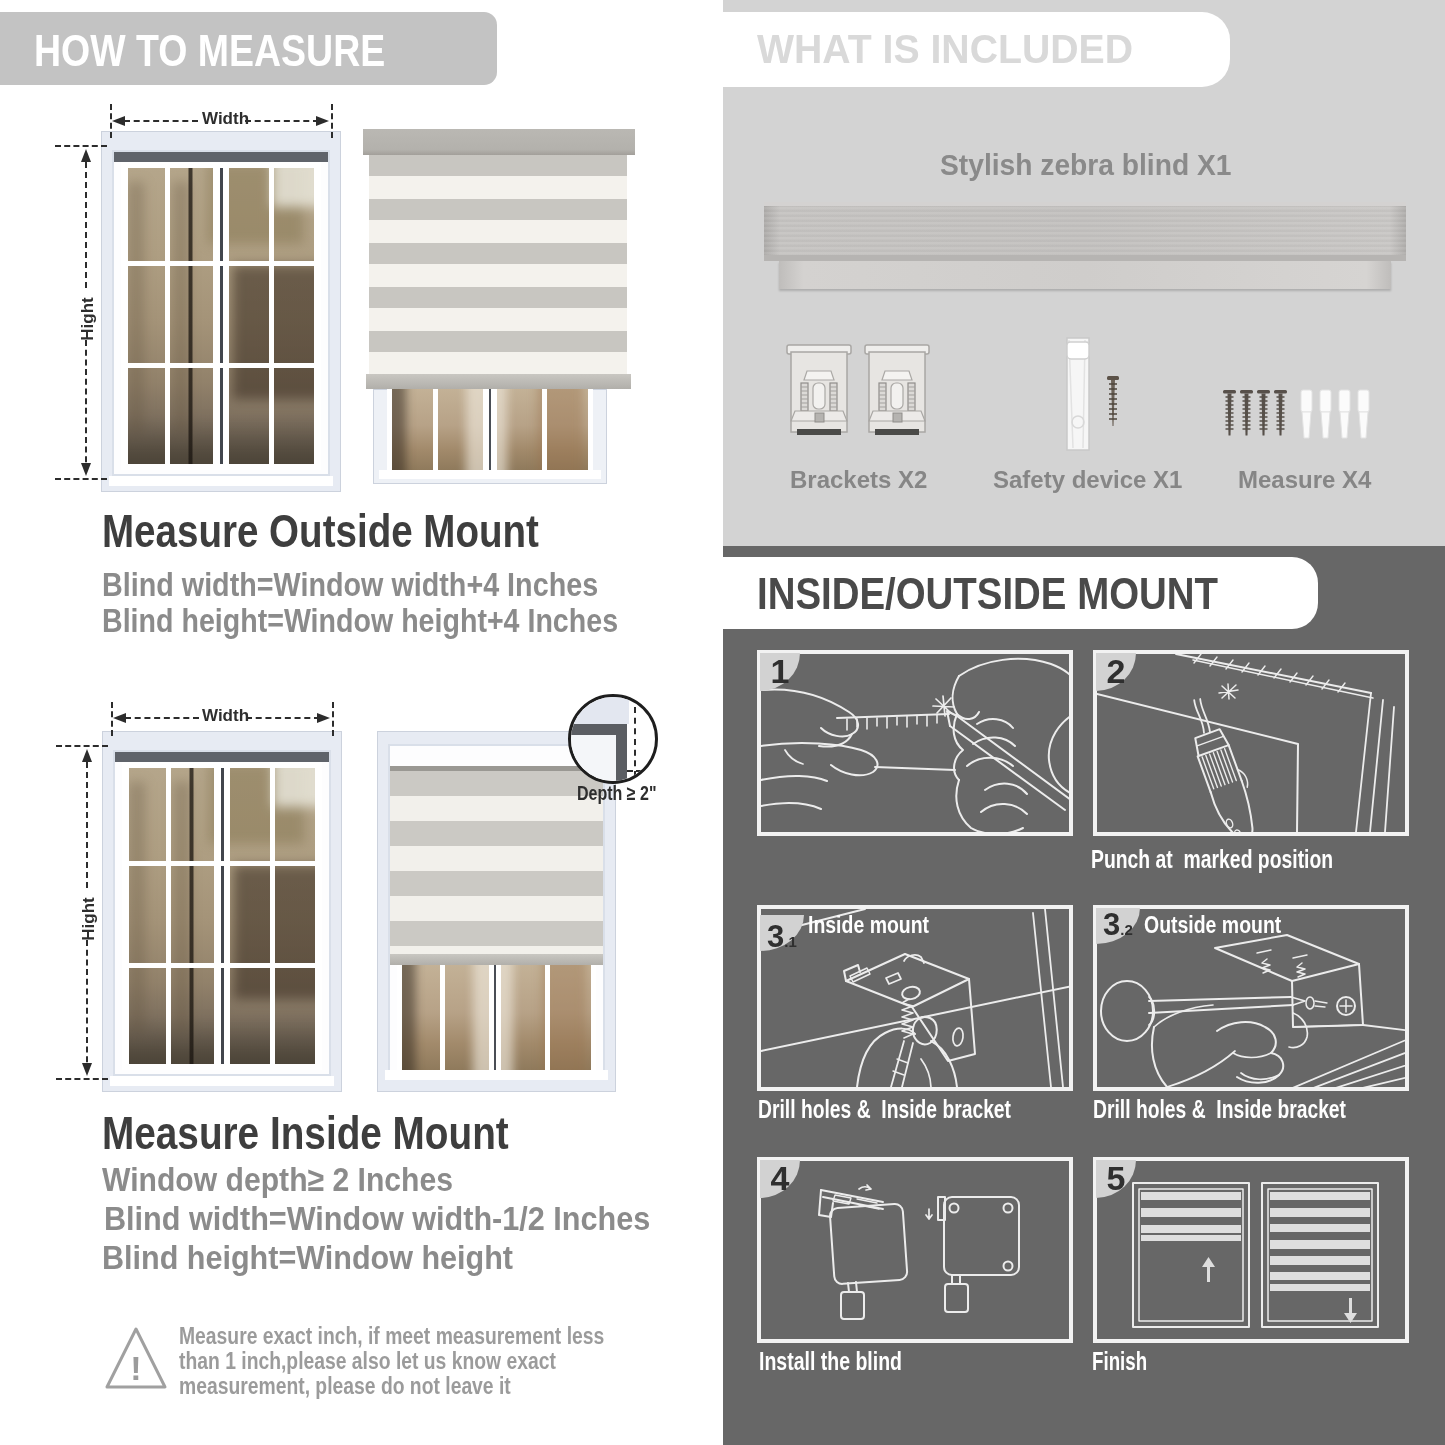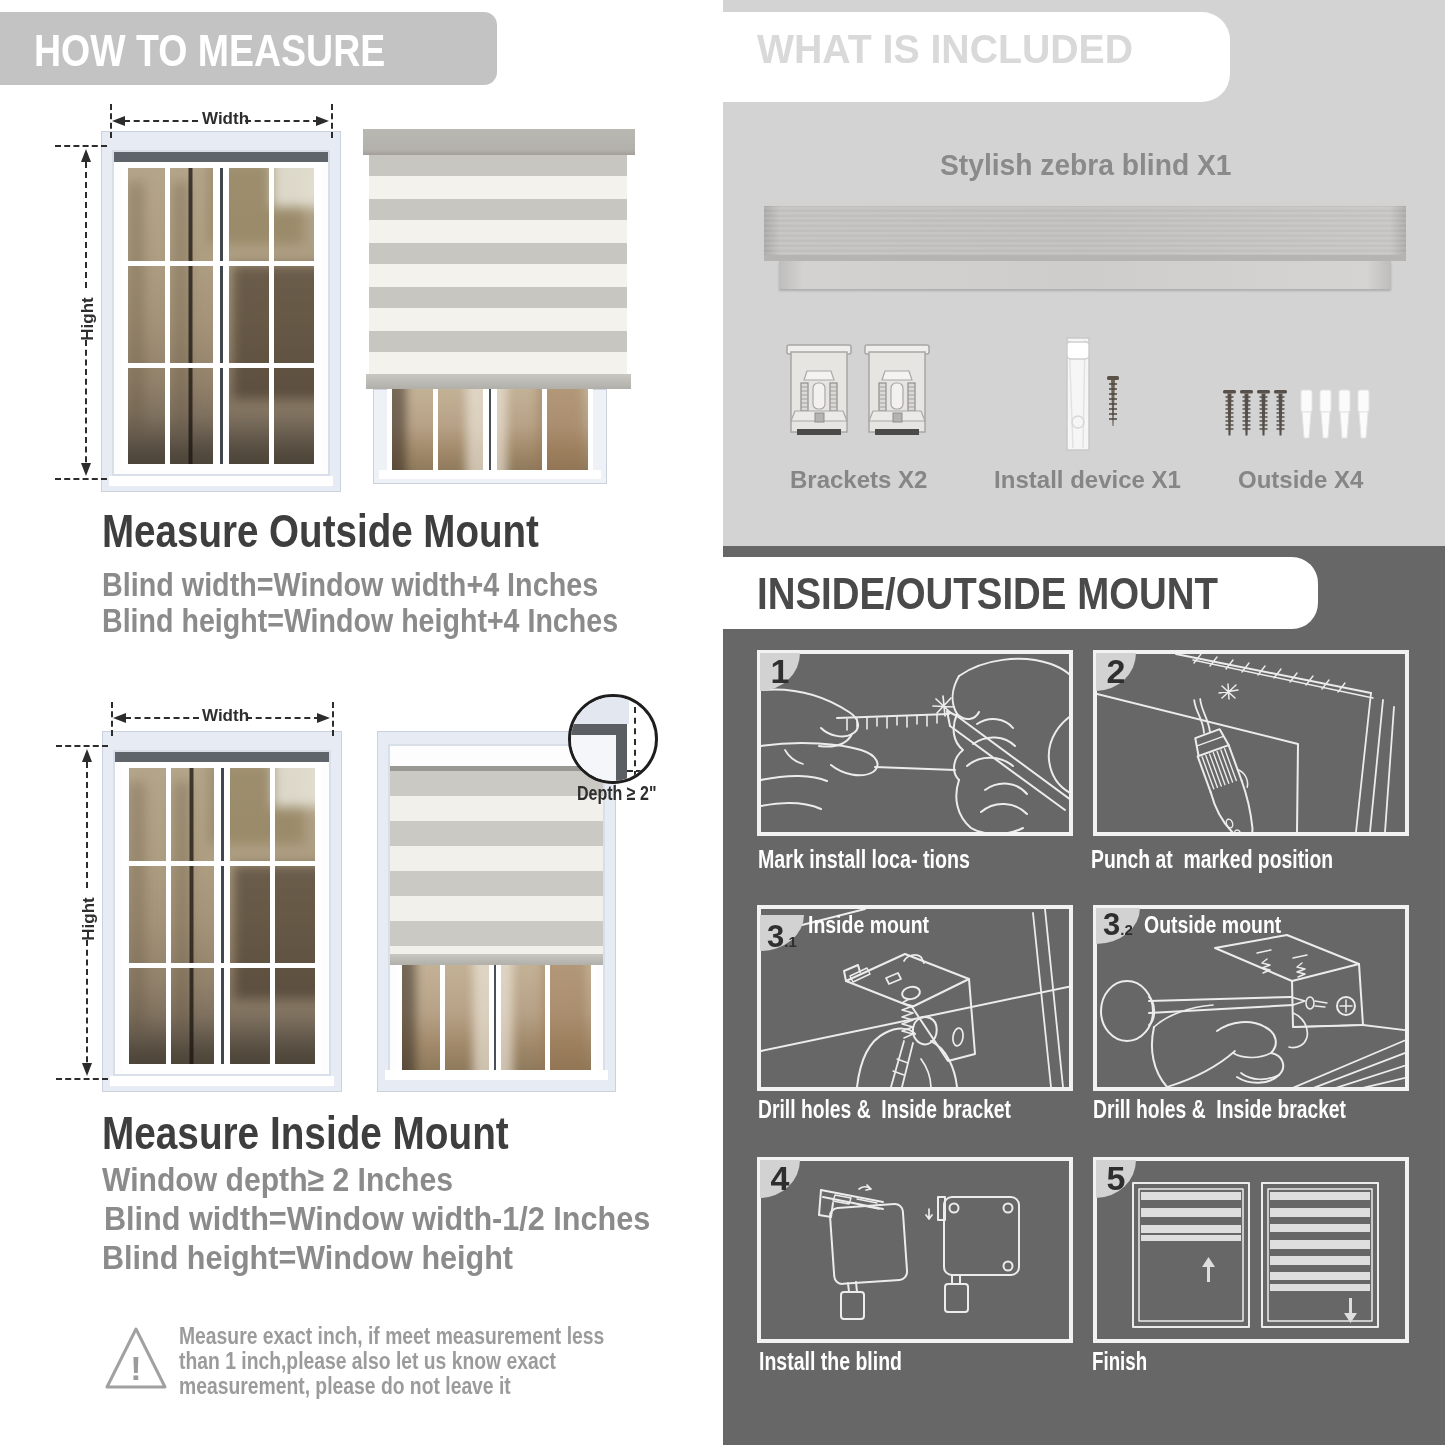--- a/index.html
+++ b/index.html
@@ -52,21 +52,21 @@
   
   .cassette{position:absolute;background:linear-gradient(180deg,#bab8b3 0%,#b3b1ac 80%,#a29f9a 100%);}
   .shade{position:absolute;background:repeating-linear-gradient(180deg,
       #c8c6c1 0 21px, #f4f2ed 21px 44px);}
   .botrail{position:absolute;background:linear-gradient(180deg,#c9c7c2,#b1afaa);}
   
   .h1L{position:absolute;font-size:46px;font-weight:bold;color:#3e3e3e;}
   .subL{position:absolute;font-size:34px;font-weight:bold;color:#8b8b8b;}
   
   #panelTop{left:723px;top:0;width:722px;height:546px;background:#d3d3d3;}
-  #band-wii{position:absolute;left:0;top:12px;width:507px;height:90px;background:#fff;border-radius:0 28px 28px 0;}
+  #band-wii{position:absolute;left:0;top:12px;width:507px;height:75px;background:#fff;border-radius:0 28px 28px 0;}
   #band-wii span{position:absolute;left:34px;top:15px;font-size:40px;font-weight:bold;color:#d9d9d9;}
   .itemlbl{position:absolute;font-size:24px;font-weight:bold;color:#868686;text-align:center;white-space:nowrap;}
   
   #panelBot{left:723px;top:546px;width:722px;height:899px;background:#676767;}
   #band-iom{position:absolute;left:0;top:11px;width:595px;height:72px;background:#fff;border-radius:0 26px 26px 0;}
   #band-iom span{position:absolute;left:34px;top:12px;font-size:44px;font-weight:bold;color:#4a4a4a;}
   .stepbox{position:absolute;width:308px;height:178px;border:4px solid #f2f2f2;background:#676767;}
   .badge{position:absolute;background:#d2d2d2;color:#2f2f2f;font-weight:bold;text-align:center;}
   .cap{position:absolute;color:#fff;font-size:26px;font-weight:bold;}
   .steplbl{position:absolute;color:#fff;font-size:23px;font-weight:bold;}
@@ -305,22 +305,22 @@
           <path d="M1 22 l2 26 h5 l2 -26 Z"></path>
         </g>
       <g transform="translate(139,2)">
           <rect x="0" y="0" width="11" height="22" rx="2"></rect>
           <path d="M1 22 l2 26 h5 l2 -26 Z"></path>
         </g>
     </g>
   </svg>
 
   <div class="itemlbl" style="left:67px;top:466px;width:137px;">Brackets X2</div>
-  <div class="itemlbl" style="left:270px;top:466px;width:189px;">Install device X1</div>
-  <div class="itemlbl" style="left:515px;top:466px;width:120px;">Outside X4</div>
+  <div class="itemlbl" style="left:270px;top:466px;width:189px;">Safety device X1</div>
+  <div class="itemlbl" style="left:515px;top:466px;width:120px;">Measure X4</div>
 </div>
 
 <div class="abs" id="panelBot">
   <div id="band-iom">
       <span class="cnd" style="transform:scaleX(.873);">INSIDE/OUTSIDE MOUNT</span>
     </div>
 
   <div class="stepbox" style="left:34px;top:104px;" id="sb1">
     <svg width="308" height="178" viewBox="0 0 308 178" fill="none" stroke="#ececec" stroke-width="2" stroke-linecap="round" stroke-linejoin="round">
       <path d="M76,64 L188,60"></path>
@@ -457,21 +457,20 @@
         <rect x="173" y="95" width="100" height="9"></rect>
           <rect x="173" y="111" width="100" height="8"></rect>
         <rect x="173" y="123" width="100" height="7"></rect>
       </g>
       <g fill="#dedede" stroke="none">
         <path d="M252,138 h3 v15 h5 l-6.5,10 l-6.5,-10 h5 Z" transform="translate(0,-1)"></path>
       </g>
     </svg>
   </div>
 
-  <div class="cap" style="left:35px;top:298px;"><span class="cnd" style="transform:scaleX(.756);">Mark install loca- tions</span></div>
   <div class="cap" style="left:368px;top:298px;"><span class="cnd" style="transform:scaleX(.745);">Punch at  marked position</span></div>
   <div class="cap" style="left:35px;top:548px;"><span class="cnd" style="transform:scaleX(.742);">Drill holes &amp;  Inside bracket</span></div>
   <div class="cap" style="left:370px;top:548px;"><span class="cnd" style="transform:scaleX(.742);">Drill holes &amp;  Inside bracket</span></div>
   <div class="cap" style="left:36px;top:800px;"><span class="cnd" style="transform:scaleX(.75);">Install the blind</span></div>
   <div class="cap" style="left:369px;top:800px;"><span class="cnd" style="transform:scaleX(.72);">Finish</span></div>
 
   <div class="badge" style="left:37px;top:107px;width:40px;height:38px;border-radius:0 0 100% 0;font-size:34px;line-height:36px;">1</div>
   <div class="badge" style="left:373px;top:107px;width:40px;height:38px;border-radius:0 0 100% 0;font-size:34px;line-height:36px;">2</div>
   <div class="badge" style="left:37px;top:369px;width:44px;height:36px;border-radius:0 0 100% 0;font-size:31px;line-height:44px;">3<span style="font-size:15px;">.1</span></div>
   <div class="badge" style="left:373px;top:362px;width:44px;height:36px;border-radius:0 0 100% 0;font-size:31px;line-height:33px;">3<span style="font-size:15px;">.2</span></div>

